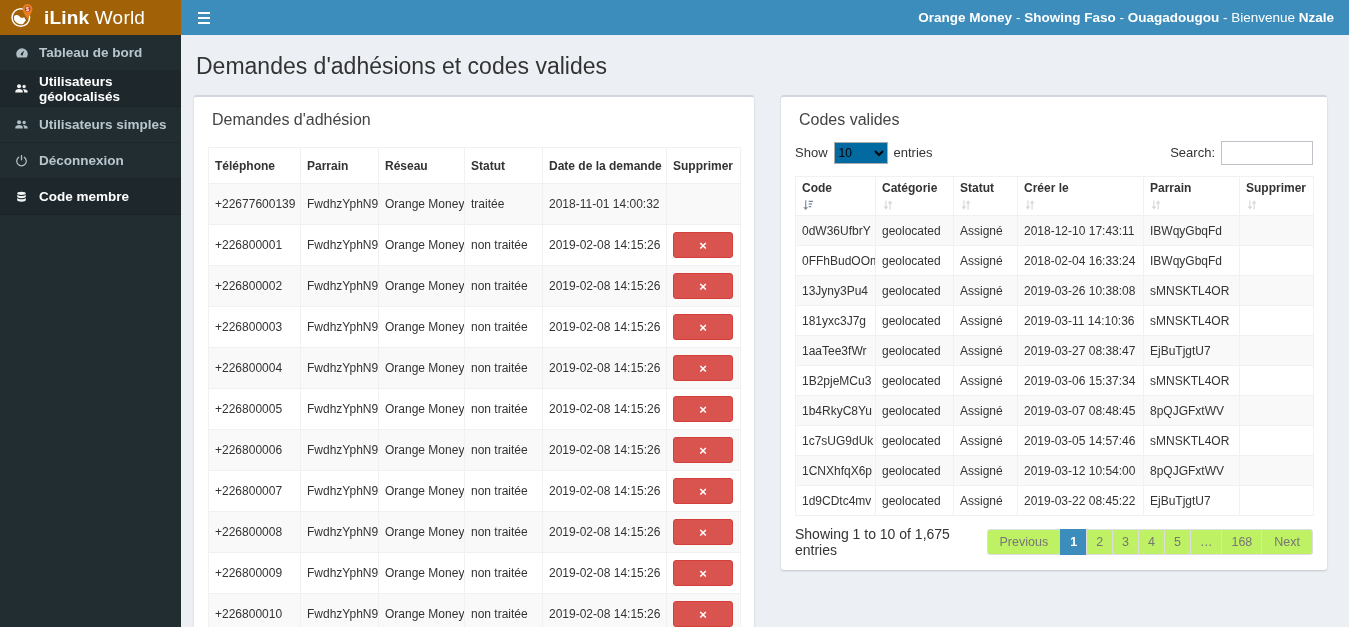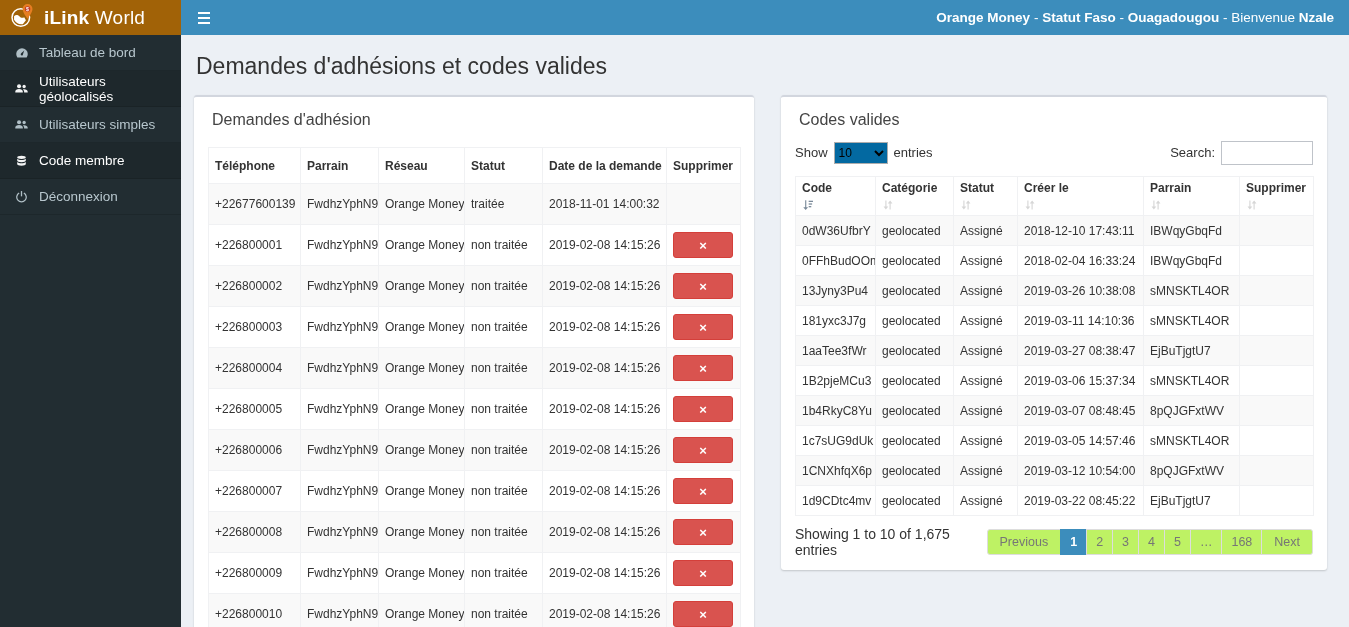--- a/index.html
+++ b/index.html
@@ -28,20 +28,21 @@
   .user-info .b { font-weight:700; }
   
   .sidebar {
     position:fixed; left:0; top:35px; width:181px; height:592px;
     background:#222d32; z-index:2;
   }
   .side-item {
     display:flex; align-items:center; gap:10px; height:36px;
     padding:0 14px; color:#b8c7ce; font-size:13.5px; cursor:pointer;
     border-bottom:1px solid rgba(0,0,0,.12);
+    font-weight:bold;
   }
   .side-item.active { background:#1e282c; color:#fff; }
   .side-icon { width:15px; display:flex; align-items:center; justify-content:center; opacity:.95; }
   
   .content {
     position:absolute; left:181px; top:35px; width:1168px; height:592px;
     padding:6px 22px 0 13px; overflow:hidden;
   }
   .page-title { font-size:23px; font-weight:400; color:#333; margin:12px 0 15px 2px; }
   .panels { display:flex; gap:27px; align-items:flex-start; }
@@ -130,21 +131,21 @@
   </span>
   <span class="brand-text"><b>iLink</b><span> World</span></span>
 </div>
 
 <header class="navbar">
   <div class="hamburger">
       <i></i>
       <i></i>
       <i></i>
     </div>
-  <div class="user-info" id="user-info"><span class="b">Orange Money</span><span> - </span><span class="b">Statut Faso</span><span> - </span><span class="b">Ouagadougou</span><span> - </span><span>Bienvenue </span><span class="b">Nzale</span></div>
+  <div class="user-info" id="user-info"><span class="b">Orange Money</span><span> - </span><span class="b">Showing Faso</span><span> - </span><span class="b">Ouagadougou</span><span> - </span><span>Bienvenue </span><span class="b">Nzale</span></div>
 </header>
 
 <aside class="sidebar">
   <nav id="side-menu">
       <div class="side-item">
         <span class="side-icon">
           <svg width="14" height="14" viewBox="0 0 16 16" fill="currentColor">
             <path d="M8 2.6A6.6 6.6 0 0 0 1.4 9.2c0 1.5.5 2.8 1.3 3.9h10.6a6.56 6.56 0 0 0 1.3-3.9A6.6 6.6 0 0 0 8 2.6zm.9 7.7a1.3 1.3 0 0 1-2.2-1.4c.3-.5 3.8-3.7 3.8-3.7S9.2 9.8 8.9 10.3z"></path>
           </svg>
         </span>
@@ -163,38 +164,38 @@
       <div class="side-item">
         <span class="side-icon">
           <svg width="15" height="14" viewBox="0 0 16 16" fill="currentColor">
             <circle cx="5.2" cy="4.8" r="2.3"></circle>
             <circle cx="11" cy="5.1" r="1.9"></circle>
             <path d="M5.2 7.9c-2.5 0-4.3 1.3-4.3 2.9v1.3h8.6v-1.3c0-1.6-1.8-2.9-4.3-2.9zm5.8.4c-.5 0-1 .1-1.4.2.9.7 1.4 1.5 1.4 2.3v1.3h4.1v-1.1c0-1.6-1.8-2.7-4.1-2.7z"></path>
           </svg>
         </span>
         <span>Utilisateurs simples</span>
       </div>
+      <div class="side-item">
+        <span class="side-icon">
+          <svg width="13" height="13" viewBox="0 0 16 16" fill="currentColor">
+            <path d="M7.2 1.3h1.6v6.5H7.2z"></path>
+            <path d="M11.4 3.1l-.9 1.3a5.1 5.1 0 1 1-5 0l-.9-1.3a6.6 6.6 0 1 0 6.8 0z"></path>
+          </svg>
+        </span>
+        <span>Déconnexion</span>
+      </div>
       <div class="side-item active">
         <span class="side-icon">
           <svg width="13" height="14" viewBox="0 0 16 16" fill="currentColor">
             <ellipse cx="8" cy="3.4" rx="5.3" ry="2"></ellipse>
             <path d="M2.7 5.2c1 .9 3 1.5 5.3 1.5s4.3-.6 5.3-1.5v2.3c0 1.1-2.4 2-5.3 2s-5.3-.9-5.3-2z"></path>
             <path d="M2.7 9.2c1 .9 3 1.5 5.3 1.5s4.3-.6 5.3-1.5v2.5c0 1.1-2.4 2-5.3 2s-5.3-.9-5.3-2z"></path>
           </svg>
         </span>
         <span>Code membre</span>
-      </div>
-      <div class="side-item">
-        <span class="side-icon">
-          <svg width="13" height="13" viewBox="0 0 16 16" fill="currentColor">
-            <path d="M7.2 1.3h1.6v6.5H7.2z"></path>
-            <path d="M11.4 3.1l-.9 1.3a5.1 5.1 0 1 1-5 0l-.9-1.3a6.6 6.6 0 1 0 6.8 0z"></path>
-          </svg>
-        </span>
-        <span>Déconnexion</span>
       </div>
     </nav>
 </aside>
 
 <main class="content">
   <h1 class="page-title">Demandes d'adhésions et codes valides</h1>
   <div class="panels">
 
     <section class="box box-left">
       <h2 class="box-title">Demandes d'adhésion</h2>

